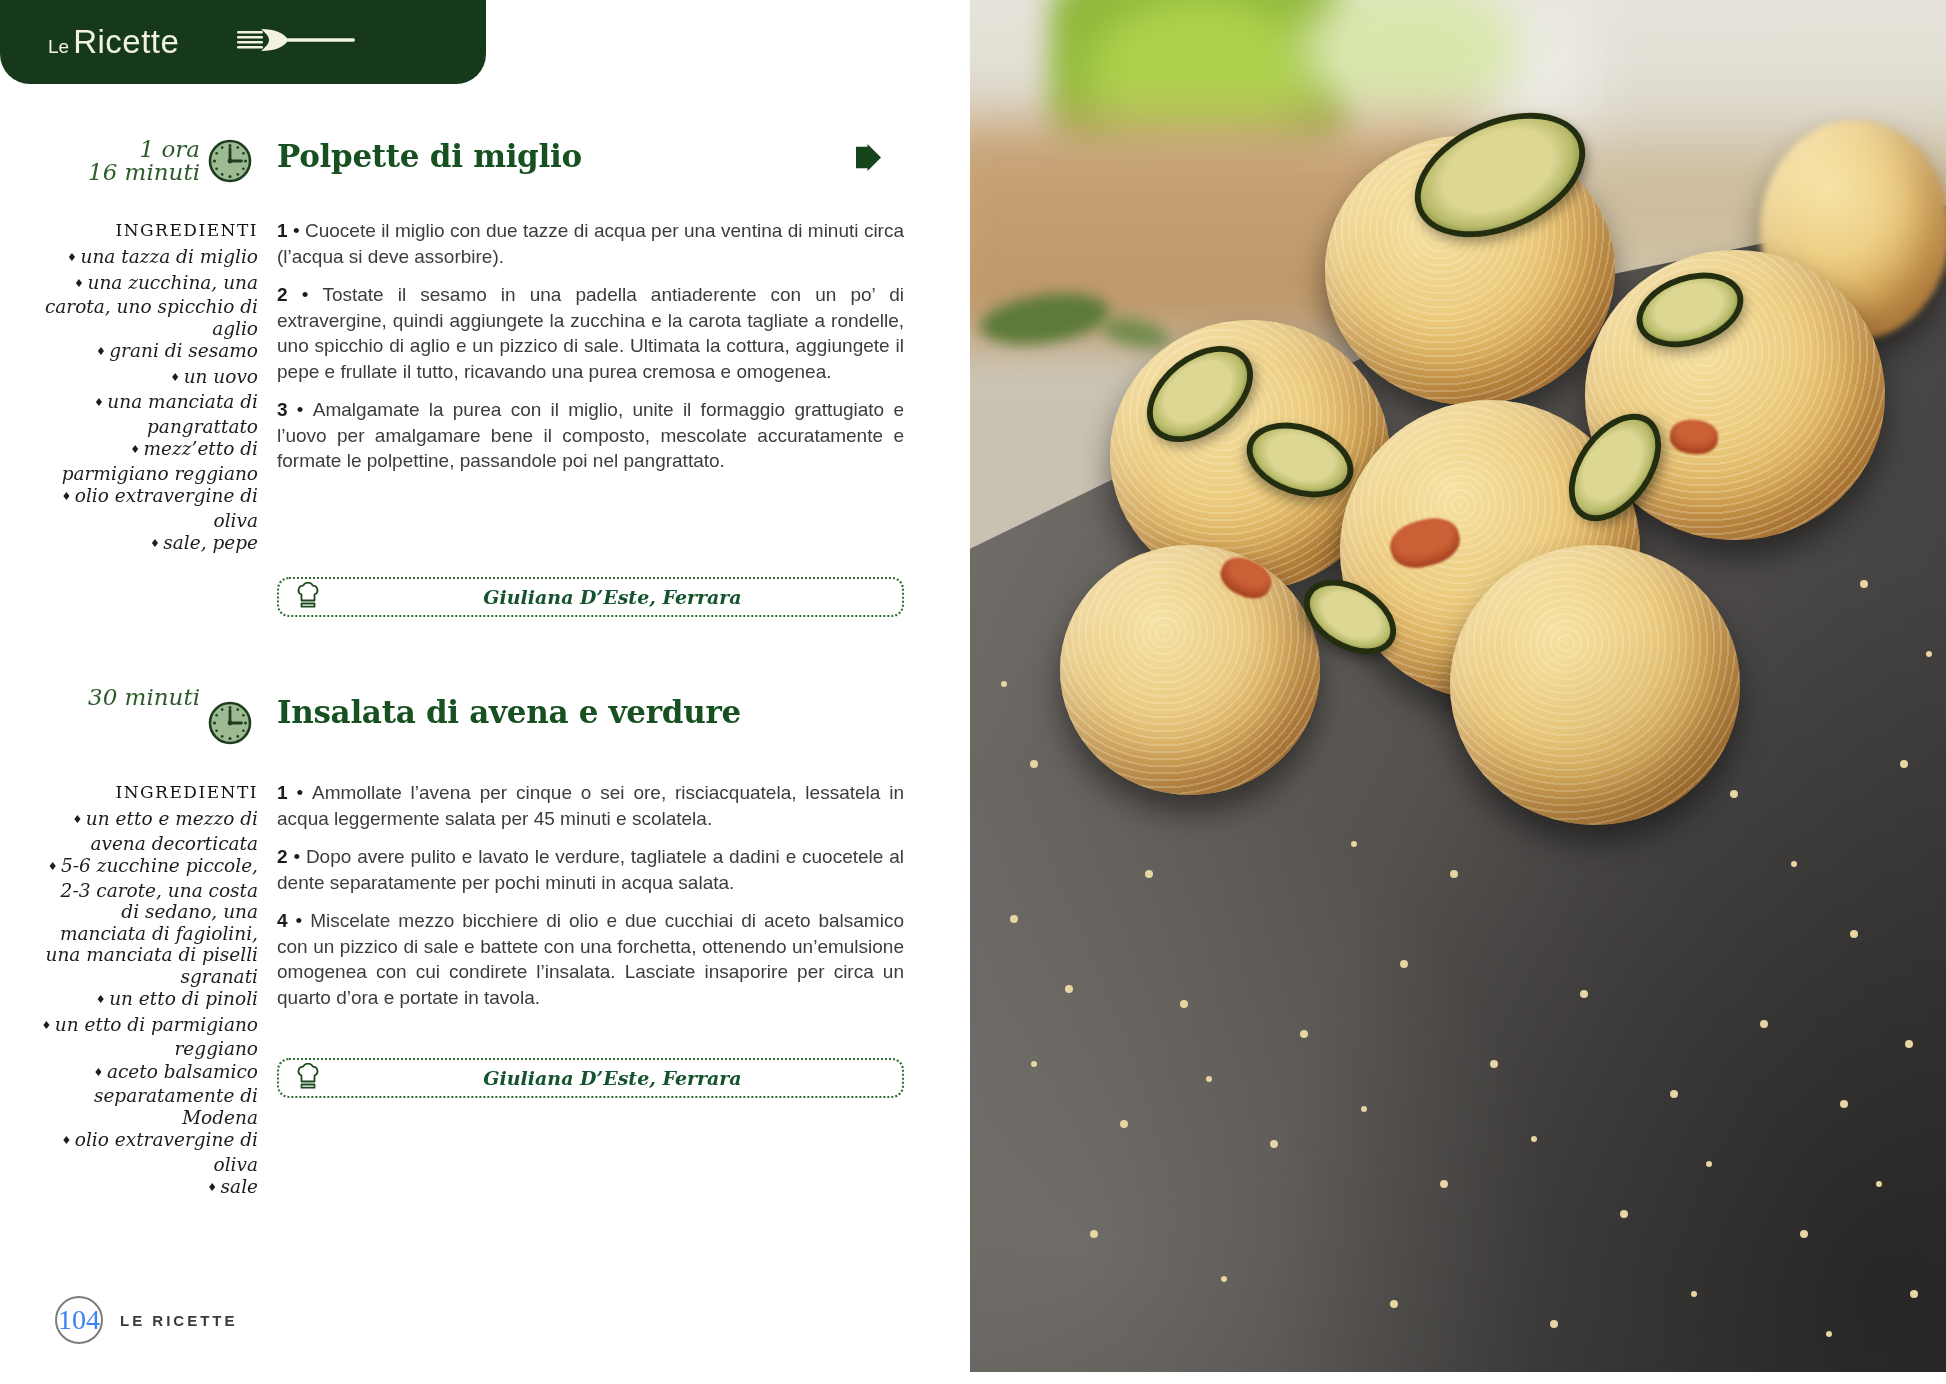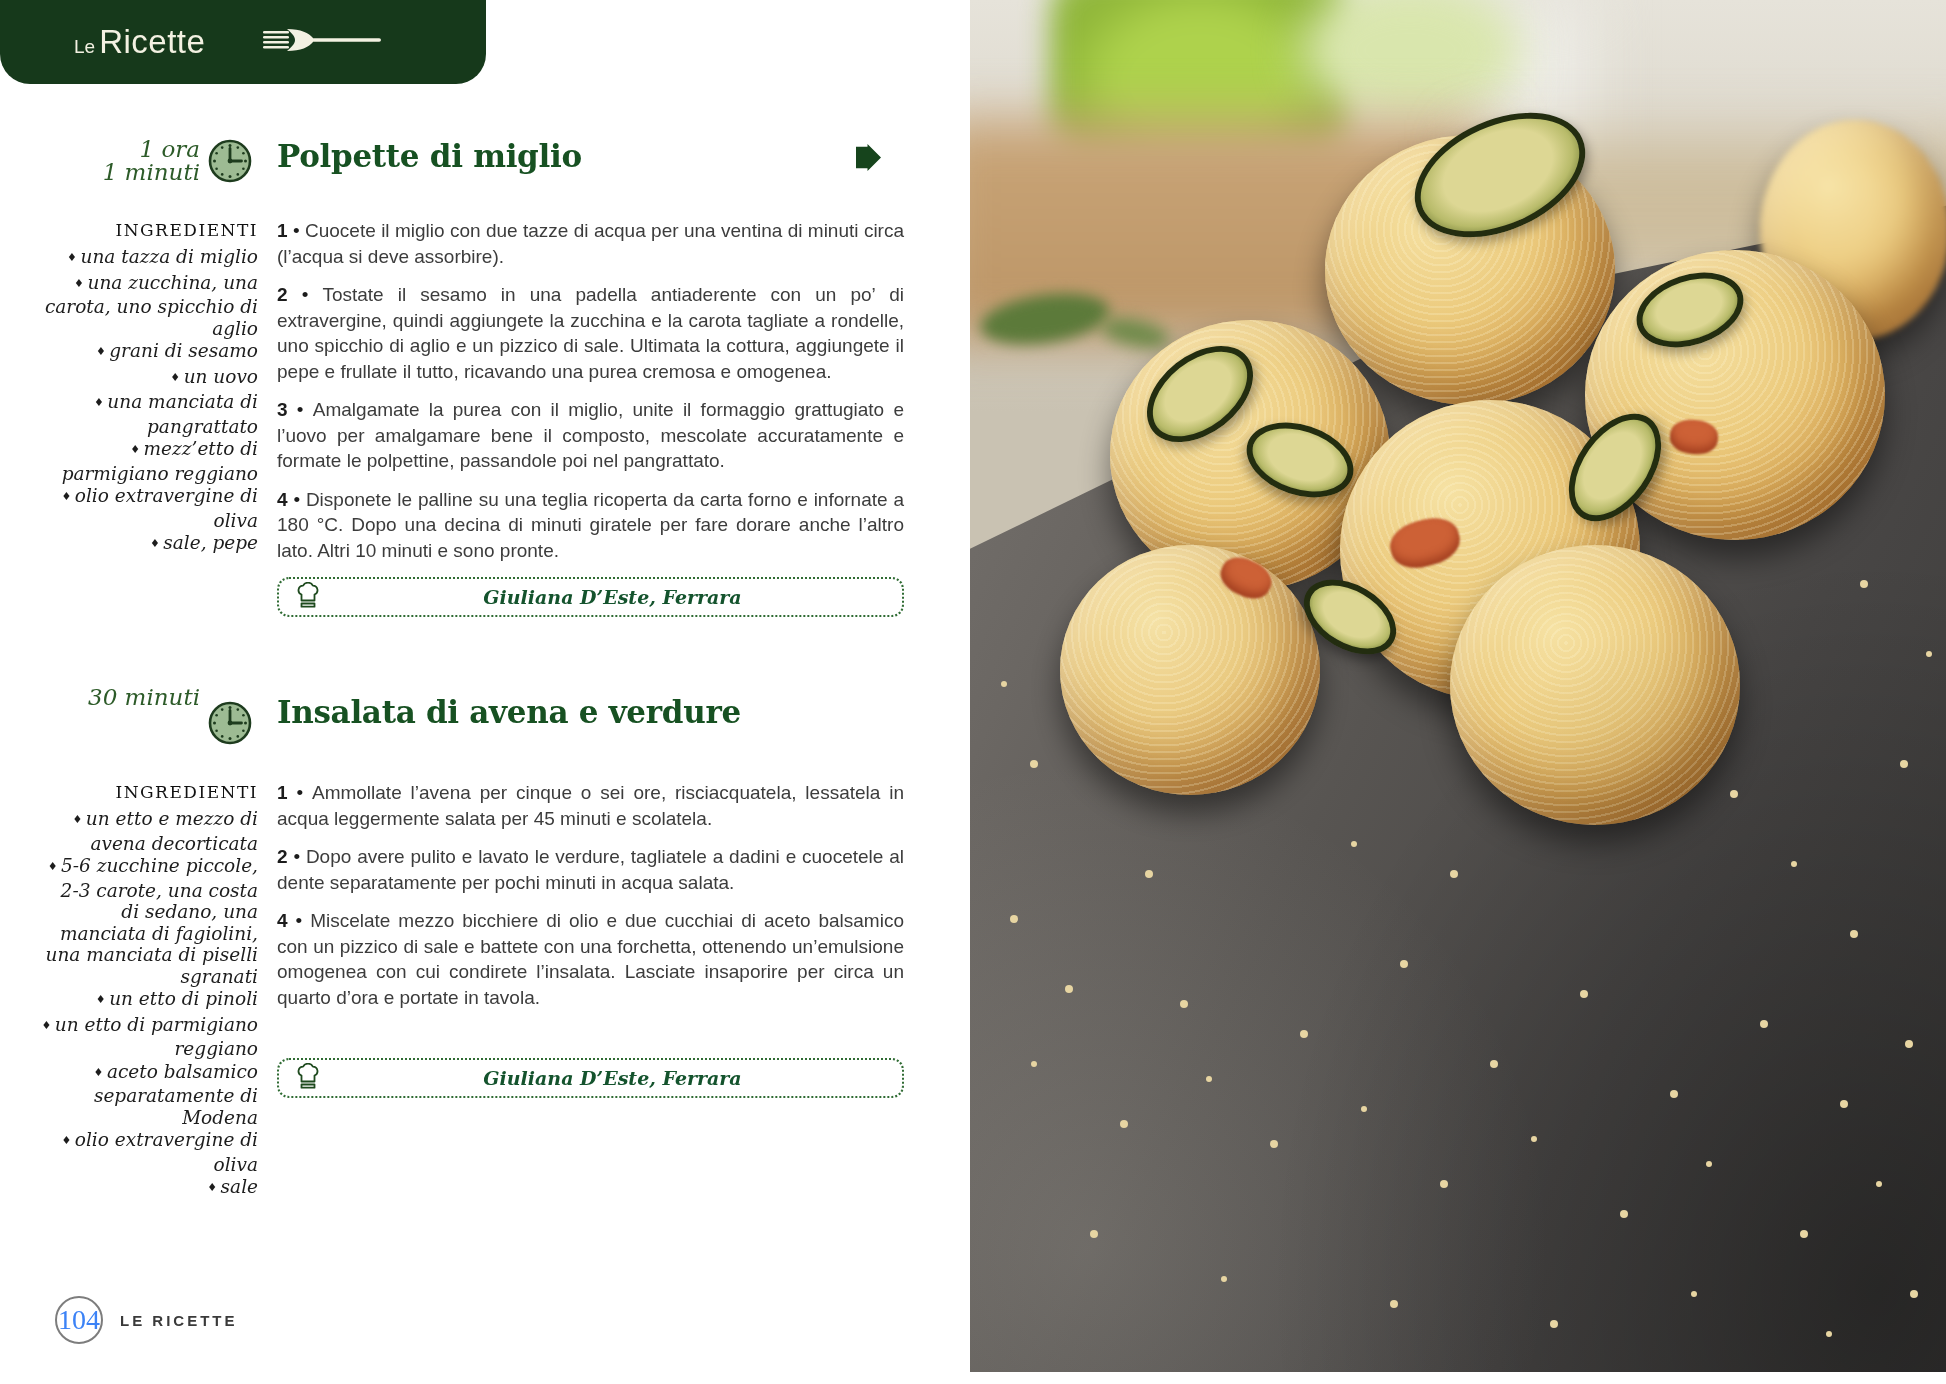--- a/index.html
+++ b/index.html
@@ -3,21 +3,21 @@
 <meta charset="utf-8">
 <style>
   html,body{margin:0;padding:0;background:#ffffff;}
   body{width:1946px;height:1384px;position:relative;overflow:hidden;
        font-family:"Liberation Sans",sans-serif;}
   .page{position:absolute;inset:0;background:#ffffff;}
 
   
   .header-tab{position:absolute;left:0;top:0;width:486px;height:84px;
     background:#16391b;border-radius:0 0 30px 30px;display:flex;align-items:center;}
-  .header-tab .tab-text{margin-left:74px;color:#f3f1e2;display:flex;align-items:baseline;gap:4px;}
+  .header-tab .tab-text{margin-left:48px;color:#f3f1e2;display:flex;align-items:baseline;gap:4px;}
   .tab-small{font-size:19px;}
   .tab-large{font-size:33px;letter-spacing:0.5px;}
   .fork-wrap{margin-left:58px;margin-top:4px;}
 
   
   .time-block{position:absolute;width:160px;text-align:right;
     font-family:"DejaVu Serif",serif;font-style:italic;color:#2d5b29;font-size:23px;line-height:23px;}
   .time-1{left:40px;top:138px;}
   .time-2{left:40px;top:686px;}
   .clock{position:absolute;width:46px;height:46px;}
@@ -154,21 +154,21 @@
           <rect x="0" y="17" width="26" height="2.6" rx="1.3"></rect>
           <path d="M24,0 C38,0 46,4 50,9 L50,13 C46,18 38,22 24,22 C30,17 32,14 32,11 C32,8 30,5 24,0 Z"></path>
           <rect x="48" y="9.2" width="70" height="3.6" rx="1.8"></rect>
         </g>
       </svg>
     </div>
   </div>
 
   <div class="time-block time-1">
     <div>1 ora</div>
-    <div>1 minuti</div>
+    <div>16 minuti</div>
   </div>
   <div class="clock clock-1">
     <svg width="46" height="46" viewBox="0 0 46 46">
       <circle cx="23" cy="23" r="20" fill="#9dbb93" stroke="#1e3c1e" stroke-width="2.6"></circle>
       <g fill="#1e3c1e">
         <circle cx="23" cy="7.5" r="1.5"></circle>
           <circle cx="30.8" cy="9.6" r="1.3"></circle>
           <circle cx="36.4" cy="15.2" r="1.3"></circle>
         <circle cx="38.5" cy="23" r="1.5"></circle>
           <circle cx="36.4" cy="30.8" r="1.3"></circle>
@@ -206,23 +206,20 @@
 
   <div class="steps steps-1">
     <div class="step">
         <p><span class="step-num">1</span><span>Cuocete il miglio con due tazze di acqua per una ventina di minuti circa (l’acqua si deve assorbire).</span></p>
       </div>
     <div class="step">
         <p><span class="step-num">2</span><span>Tostate il sesamo in una padella antiaderente con un po’ di extravergine, quindi aggiungete la zucchina e la carota tagliate a rondelle, uno spicchio di aglio e un pizzico di sale. Ultimata la cottura, aggiungete il pepe e frullate il tutto, ricavando una purea cremosa e omogenea.</span></p>
       </div>
     <div class="step">
         <p><span class="step-num">3</span><span>Amalgamate la purea con il miglio, unite il formaggio grattugiato e l’uovo per amalgamare bene il composto, mescolate accuratamente e formate le polpettine, passandole poi nel pangrattato.</span></p>
-      </div>
-    <div class="step">
-        <p><span class="step-num">4</span><span>Disponete le palline su una teglia ricoperta da carta forno e infornate a 180 °C. Dopo una decina di minuti giratele per fare dorare anche l’altro lato. Altri 10 minuti e sono pronte.</span></p>
       </div>
   </div>
 
   <div class="attribution attr-1">
     <div class="hat-wrap">
       <svg width="30" height="30" viewBox="0 0 30 30">
         <g fill="none" stroke="#1e4a1e" stroke-width="1.8" stroke-linejoin="round">
           <path d="M8.5,12.5 a4.6,4.6 0 0 1 1.6,-8.9 a5.6,5.6 0 0 1 9.8,0 a4.6,4.6 0 0 1 1.6,8.9 l0,6 h-13 z"></path>
           <path d="M8.5,21.5 h13 v3.2 h-13 z"></path>
         </g>

